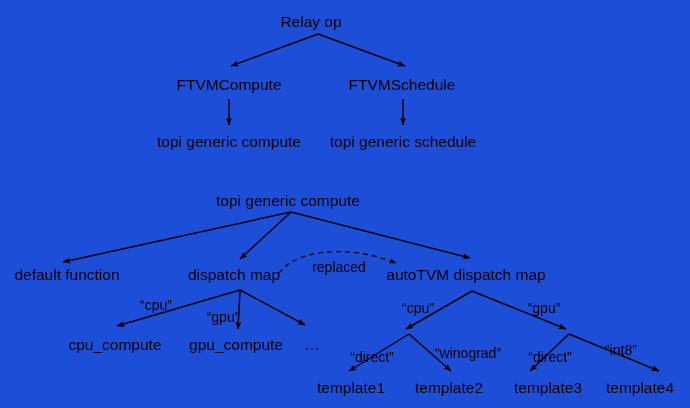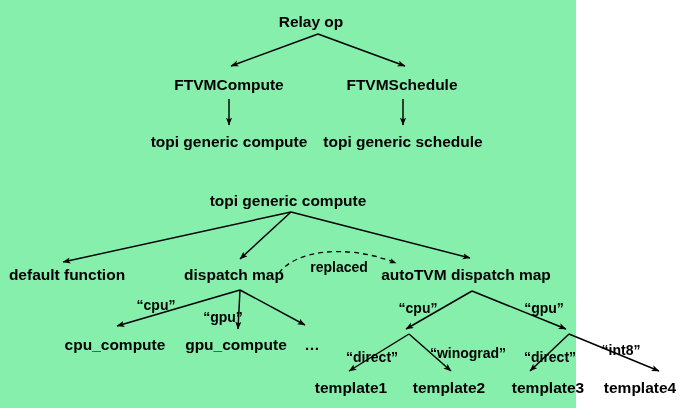--- a/index.html
+++ b/index.html
@@ -8,24 +8,23 @@
     background: #ffffff;
   }
   body {
     width: 690px;
     height: 408px;
     overflow: hidden;
     font-family: "Liberation Sans", sans-serif;
   }
   #diagram-root {
     position: relative;
-    width: 576px;
+    width: 690px;
     height: 408px;
-    background: #86efac;
-    font-weight: bold;
+    background: #1d4ed8;
   }
   svg#diagram-svg {
     position: absolute;
     top: 0;
     left: 0;
     width: 690px;
     height: 408px;
     display: block;
   }
   .node-text {

